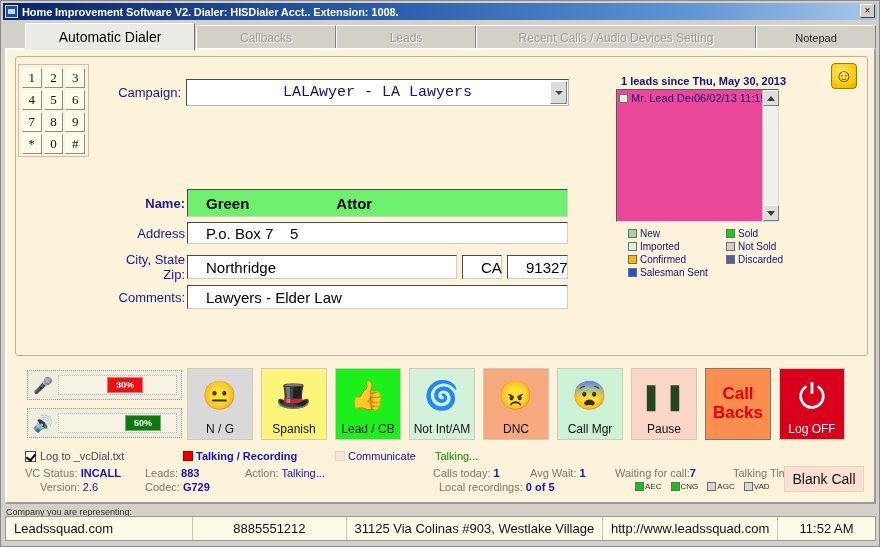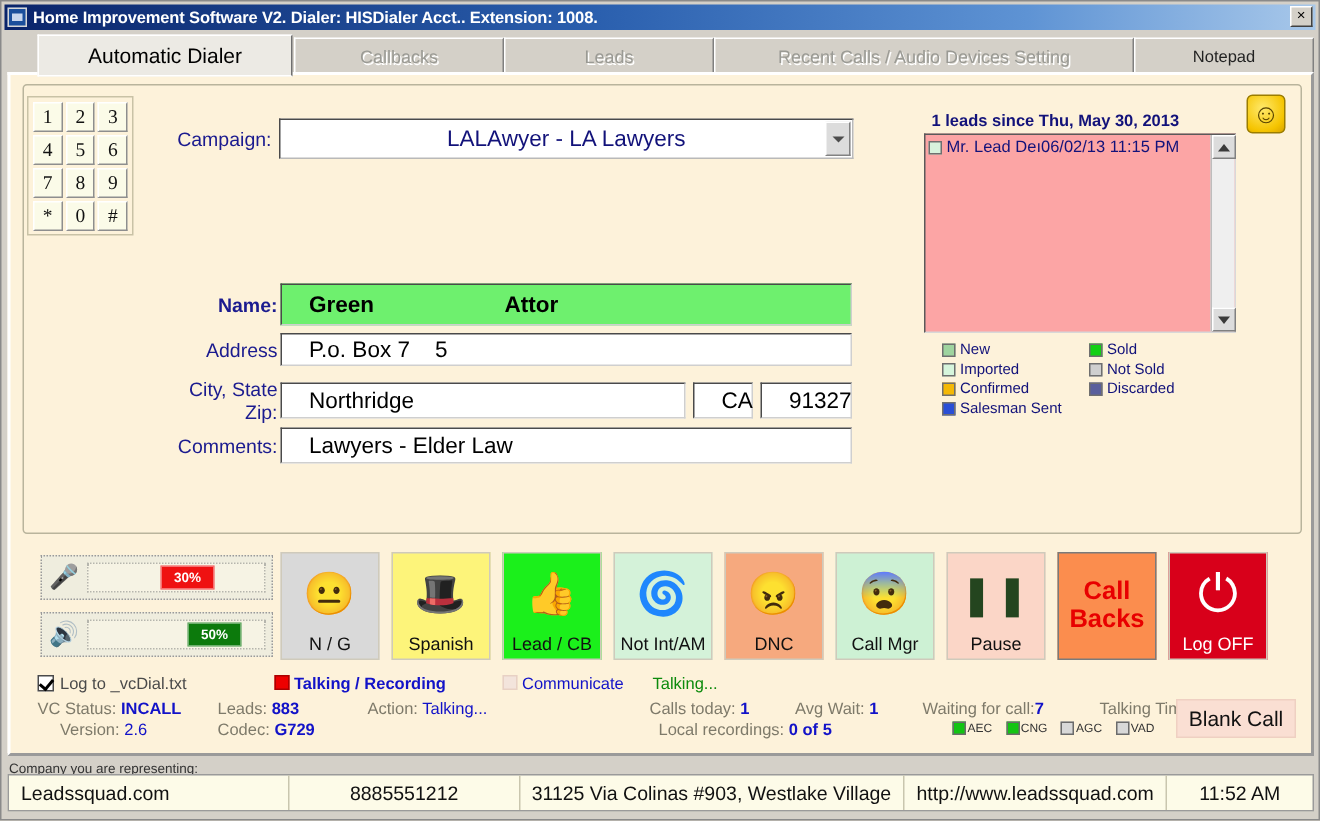--- a/index.html
+++ b/index.html
@@ -117,22 +117,22 @@
     background:#fff;border:1px solid #4a4a4a;border-right-color:#cfcfcf;border-bottom-color:#cfcfcf;
     box-sizing:border-box;font-size:15px;color:#000;padding:0 18px;
     display:flex;align-items:center;white-space:pre;
   }
   .fin.green{background:#6ef06e;}
   
   .leads-head{
     position:absolute;left:618px;top:76px;font-size:11px;font-weight:bold;color:#12127a;
   }
   .leads-box{
-    position:absolute;left:613px;top:90px;width:208px;height:133px;
-    background:#fca5a5;border:1px solid #5a5a5a;border-right-color:#d8d8d8;border-bottom-color:#d8d8d8;
+    position:absolute;left:613px;top:90px;width:163px;height:133px;
+    background:#ec4899;border:1px solid #5a5a5a;border-right-color:#d8d8d8;border-bottom-color:#d8d8d8;
     box-sizing:border-box;
   }
   .lead-item{
     display:flex;align-items:center;height:14px;padding-left:2px;font-size:11px;color:#12127a;
     white-space:nowrap;overflow:hidden;
   }
   .sw{width:9px;height:9px;border:1px solid #6f6f6f;box-sizing:border-box;margin-right:3px;flex:none;}
   .scroll{
     position:absolute;right:0;top:0;width:16px;height:131px;background:#efefef;
     border-left:1px solid #bdbdbd;box-sizing:border-box;
@@ -256,21 +256,21 @@
         <div class="key">9</div>
       </div>
       <div class="keyrow">
         <div class="key">*</div>
         <div class="key">0</div>
         <div class="key">#</div>
       </div>
     </div>
 
     <div class="lbl lbl-campaign" style="top:35px;left:96px;width:78px;">Campaign:</div>
-    <div class="combo" style="top:29px;left:179px;width:383px;">
+    <div class="combo" style="top:29px;left:179px;width:383px;font-family:Liberation Mono, monospace;">
       <span class="combo-text">LALAwyer - LA Lawyers</span>
       <span class="combo-btn">
           <span class="arr"></span>
         </span>
     </div>
 
     <div class="frow" style="top:139px;left:98px;font-weight:bold;">
       <span class="flbl">Name:</span>
       <span class="fin green" style="width:381px;height:28px;">Green                     Attor</span>
     </div>

